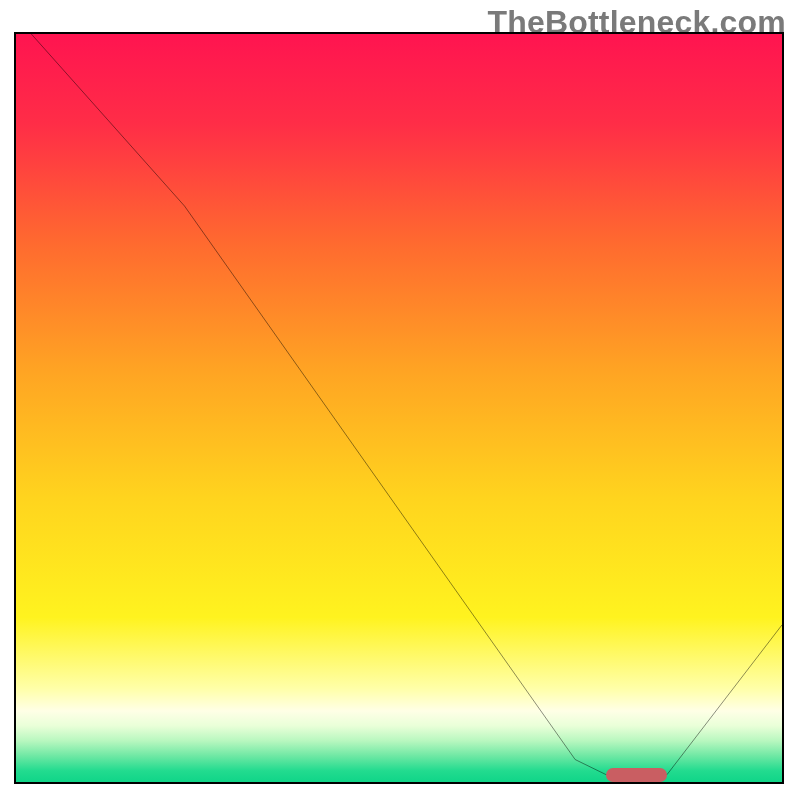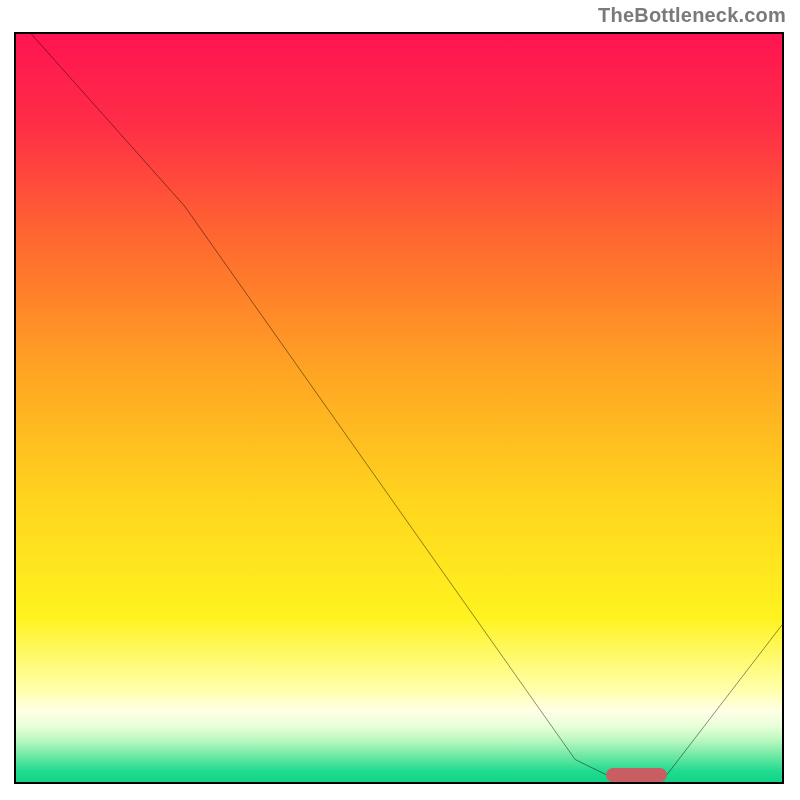--- a/index.html
+++ b/index.html
@@ -39,21 +39,21 @@
   .marker {
     position: absolute;
     height: 14px;
     border-radius: 7px;
     background: #c95e62;
   }
   .watermark {
     position: absolute;
     right: 14px;
     top: 4px;
-    font-size: 20px;
+    font-size: 32px;
     font-weight: 600;
     color: #7a7a7a;
     letter-spacing: 0.2px;
   }
 </style>
 </head>
 <body>
 
 <div class="watermark">TheBottleneck.com</div>
 

